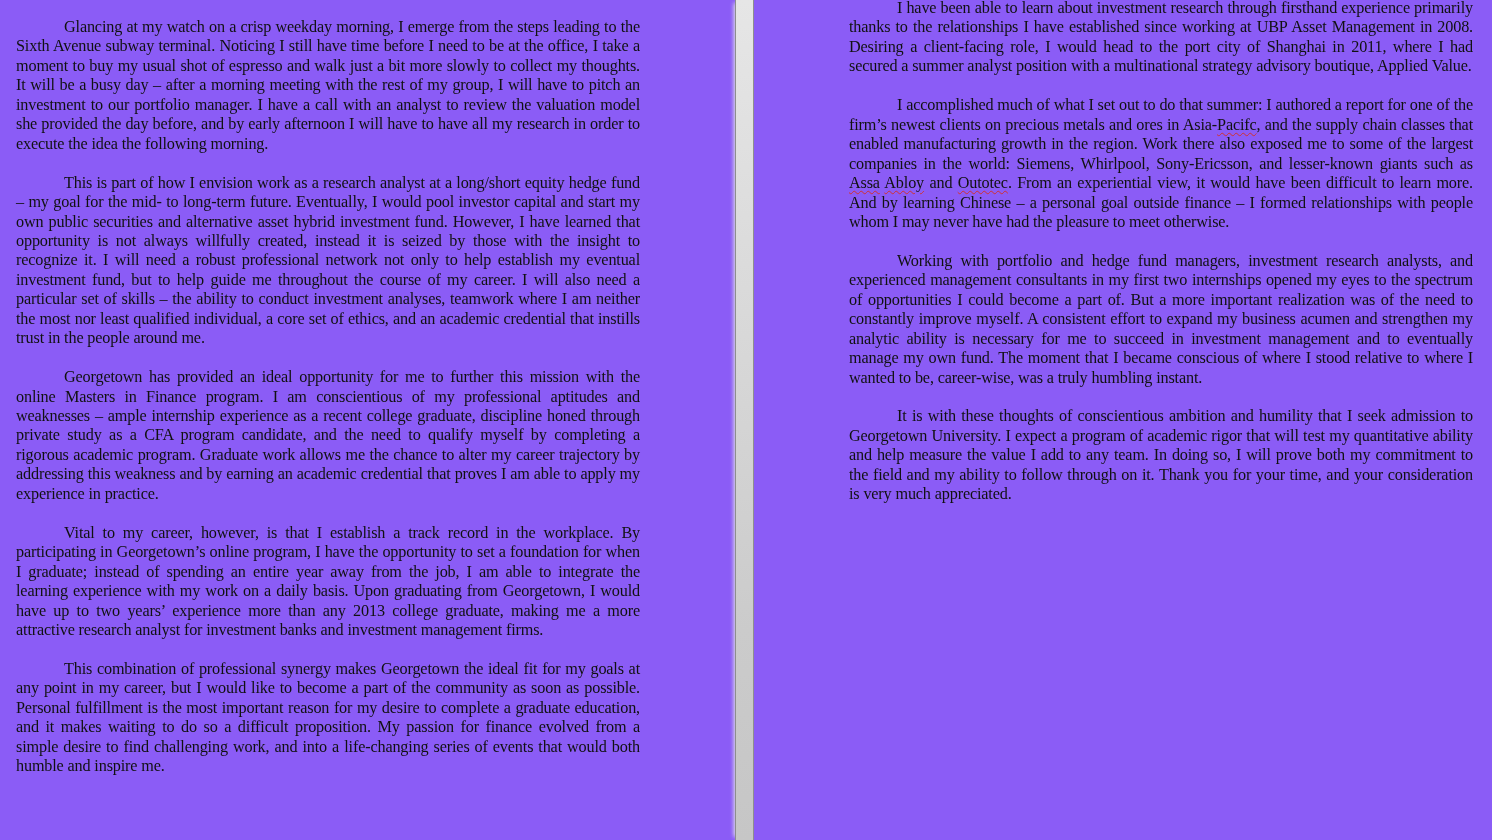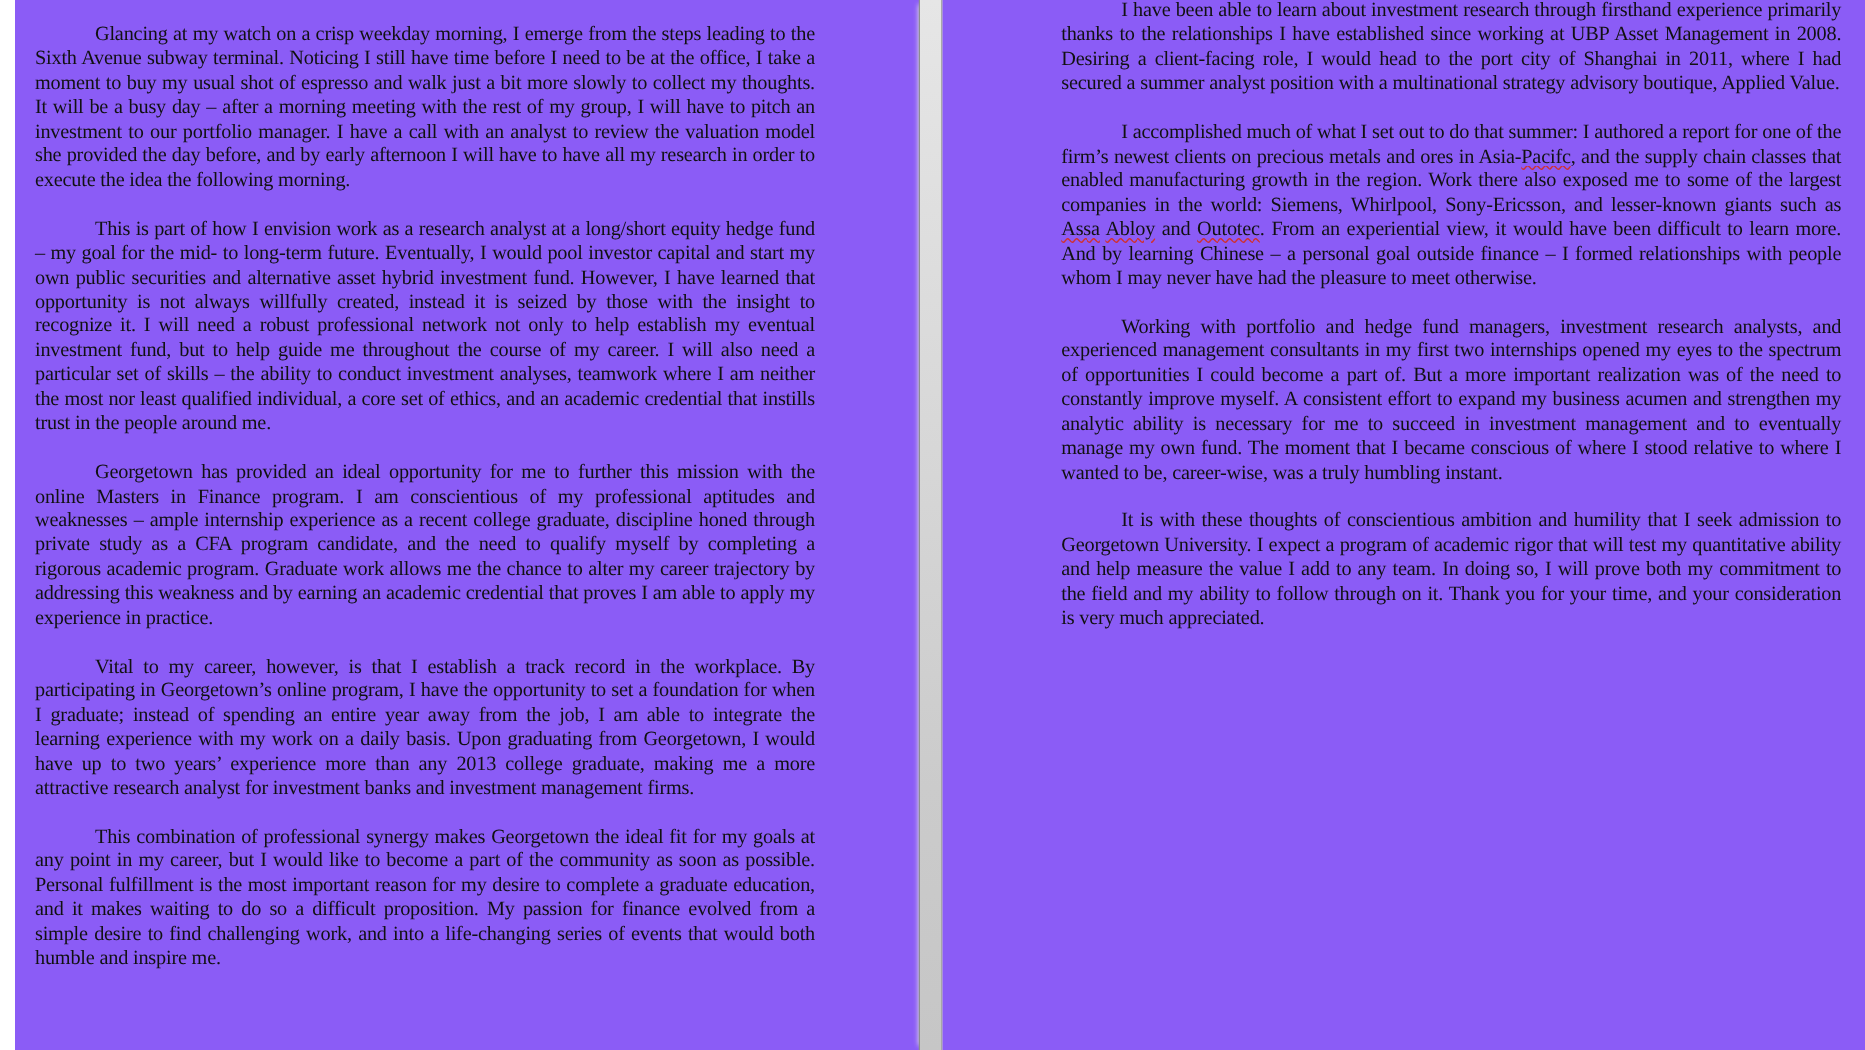--- a/index.html
+++ b/index.html
@@ -6,21 +6,21 @@
   body {
     width: 1492px; height: 840px; overflow: hidden;
     background: #ffffff;
     position: relative;
     font-family: "Liberation Serif", "DejaVu Serif", serif;
     color: #111;
   }
   .page {
     position: absolute; top: 0; height: 840px; background: #8b5cf6; overflow: hidden;
   }
-  #page-left { left: 12px; width: 735px; }
+  #page-left { left: 0; width: 735px; }
   #page-right { left: 754px; width: 738px; }
   .text-col {
     position: absolute;
     font-size: 16.2px;
     line-height: 19.45px;
     text-align: justify;
     letter-spacing: -0.15px;
   }
   #page-left .text-col { left: 16px; width: 624px; top: 18px; }
   #page-right .text-col { left: 95px; width: 624px; top: -1px; }

